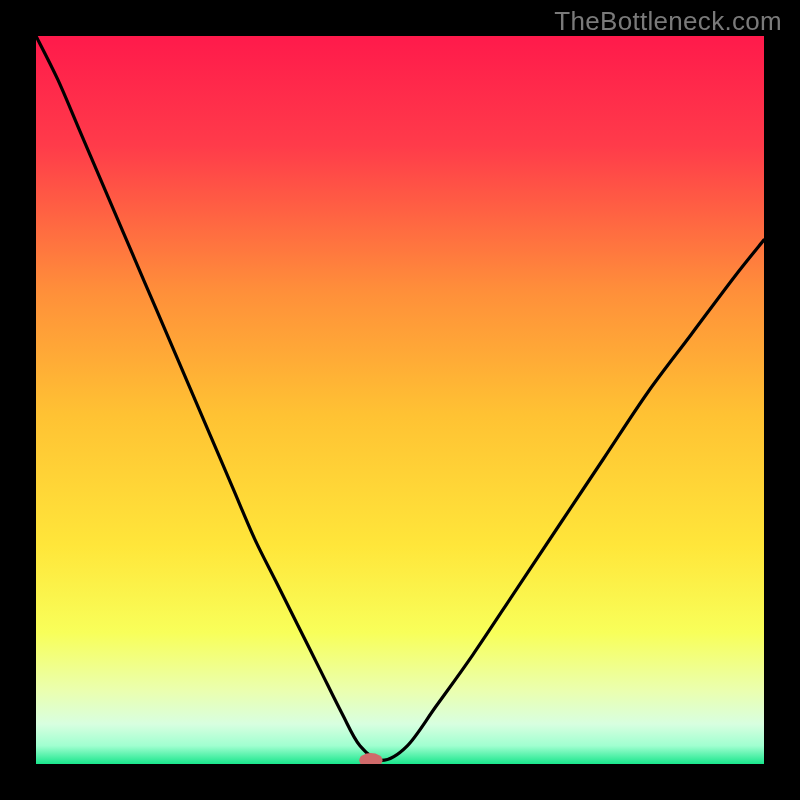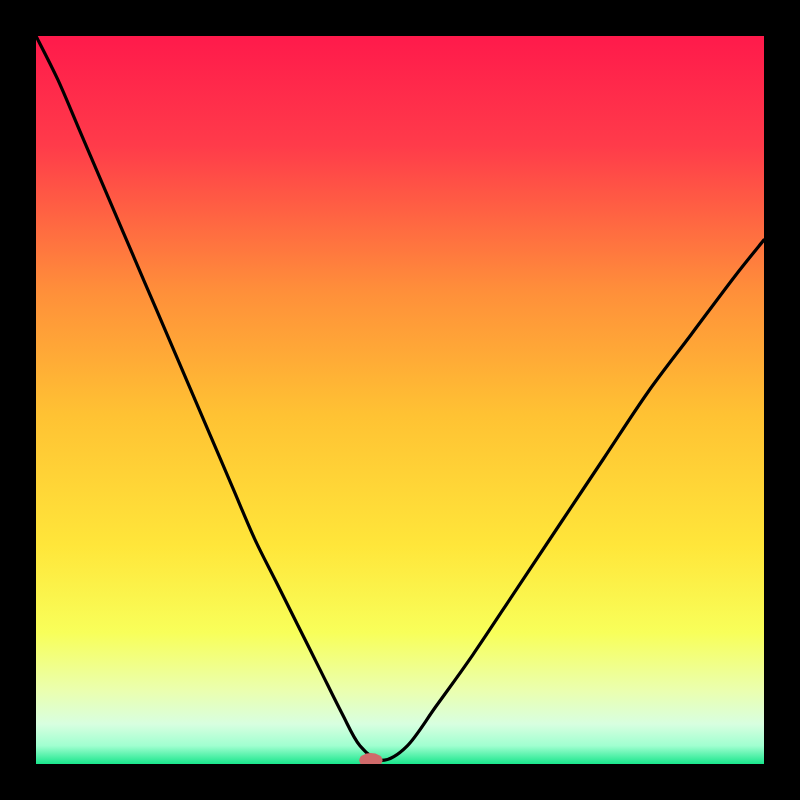--- a/index.html
+++ b/index.html
@@ -42,20 +42,21 @@
     position: absolute;
     left: 0;
     top: 0;
   }
 </style>
 </head>
 <body>
 
 <div class="frame">
 
+  <div class="watermark">TheBottleneck.com</div>
 
   <div class="plot-area">
     <svg id="chart-svg" width="728" height="728" viewBox="0 0 728 728">
       <defs>
         <linearGradient id="bg-grad" x1="0" y1="0" x2="0" y2="1">
             <stop offset="0%" stop-color="#ff1a4b"></stop>
             <stop offset="15%" stop-color="#ff3b4a"></stop>
             <stop offset="35%" stop-color="#ff8f3a"></stop>
             <stop offset="52%" stop-color="#ffc233"></stop>
             <stop offset="70%" stop-color="#ffe63a"></stop>

